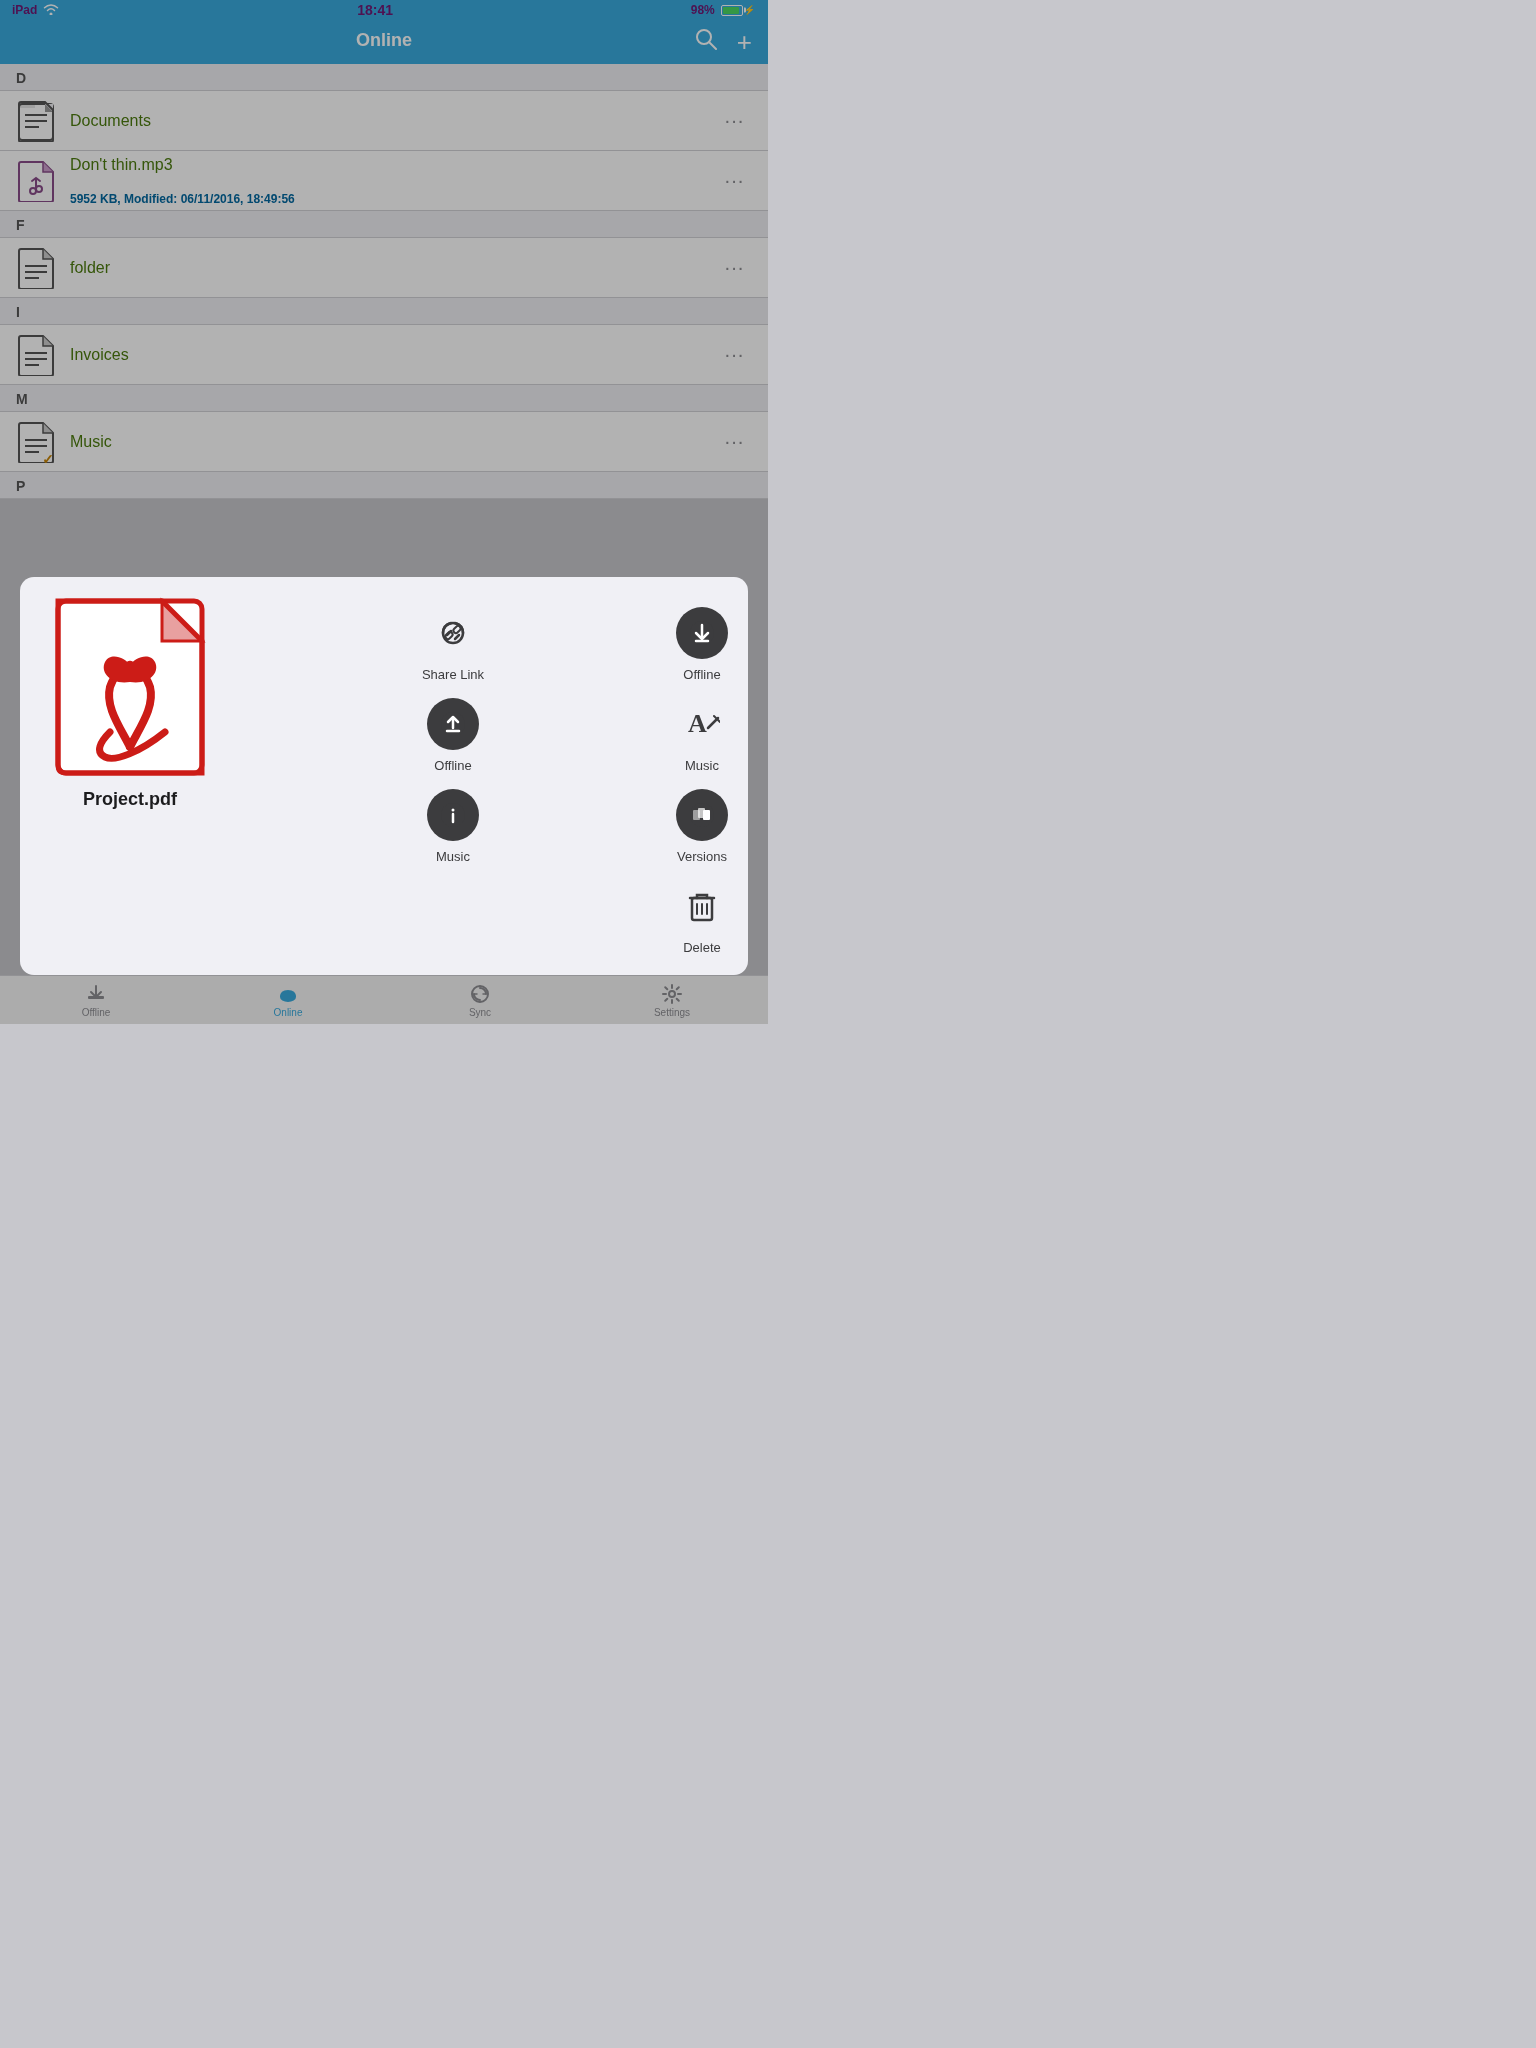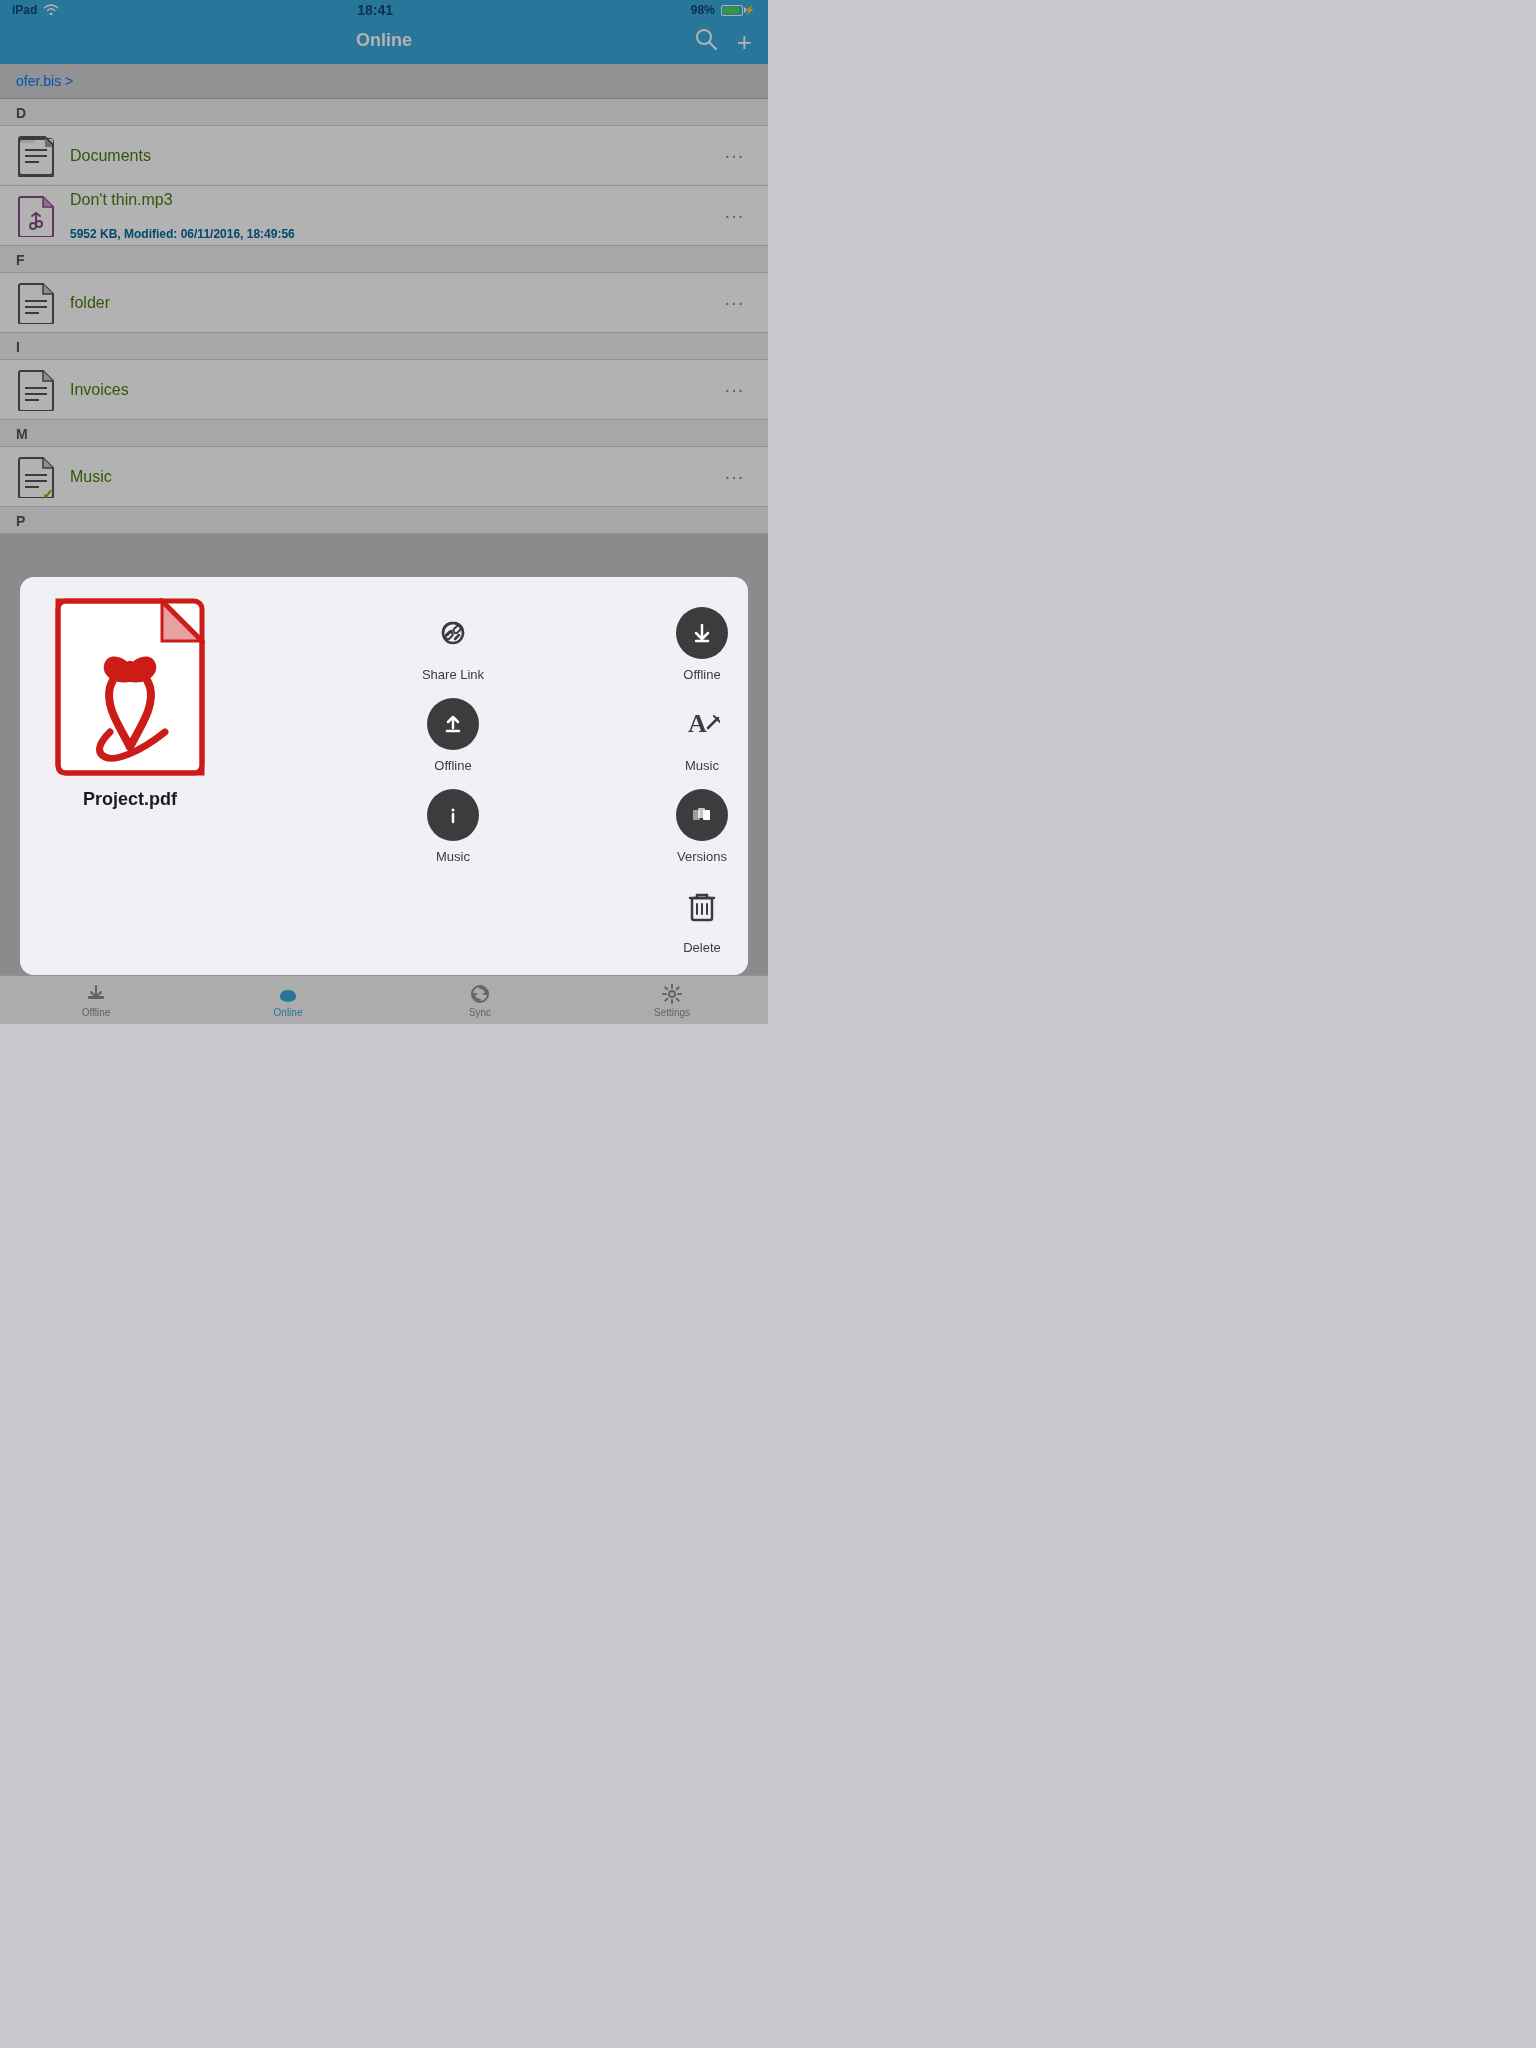--- a/index.html
+++ b/index.html
@@ -14,21 +14,21 @@
     }
 
     
     .status-bar {
       background: #3aabde;
       height: 20px;
       display: flex;
       align-items: center;
       justify-content: space-between;
       padding: 0 12px;
-      color: #0c4a6e;
+      color: #701a75;
       font-size: 12px;
       font-weight: 600;
     }
     .status-left { display: flex; align-items: center; gap: 6px; }
     .status-right { display: flex; align-items: center; gap: 6px; }
     .wifi-icon { font-size: 11px; }
     .battery-container { display: flex; align-items: center; gap: 2px; }
     .battery-box {
       width: 22px; height: 11px;
       border: 1.5px solid white;
@@ -306,23 +306,20 @@
         <circle cx="9" cy="9" r="7" stroke="white" stroke-width="2"></circle>
         <line x1="14" y1="14" x2="21" y2="21" stroke="white" stroke-width="2" stroke-linecap="round"></line>
       </svg>
     </span>
     <span class="nav-icon" style="font-size:26px;font-weight:300;">+</span>
   </div>
 </div>
 
 <div class="main-area">
 
-  <div class="breadcrumb">
-    <span class="breadcrumb-text">ofer.bis &gt;</span>
-  </div>
 
   <div class="file-list">
 
     <div class="section-header">D</div>
     <div class="file-item">
       <div class="file-icon-wrap">
         <svg width="38" height="42" viewBox="0 0 38 42" fill="none">
           <rect x="2" y="4" width="34" height="36" rx="3" fill="white" stroke="#555" stroke-width="2"></rect>
           <line x1="8" y1="15" x2="30" y2="15" stroke="#555" stroke-width="2"></line>
           <line x1="8" y1="21" x2="30" y2="21" stroke="#555" stroke-width="2"></line>

